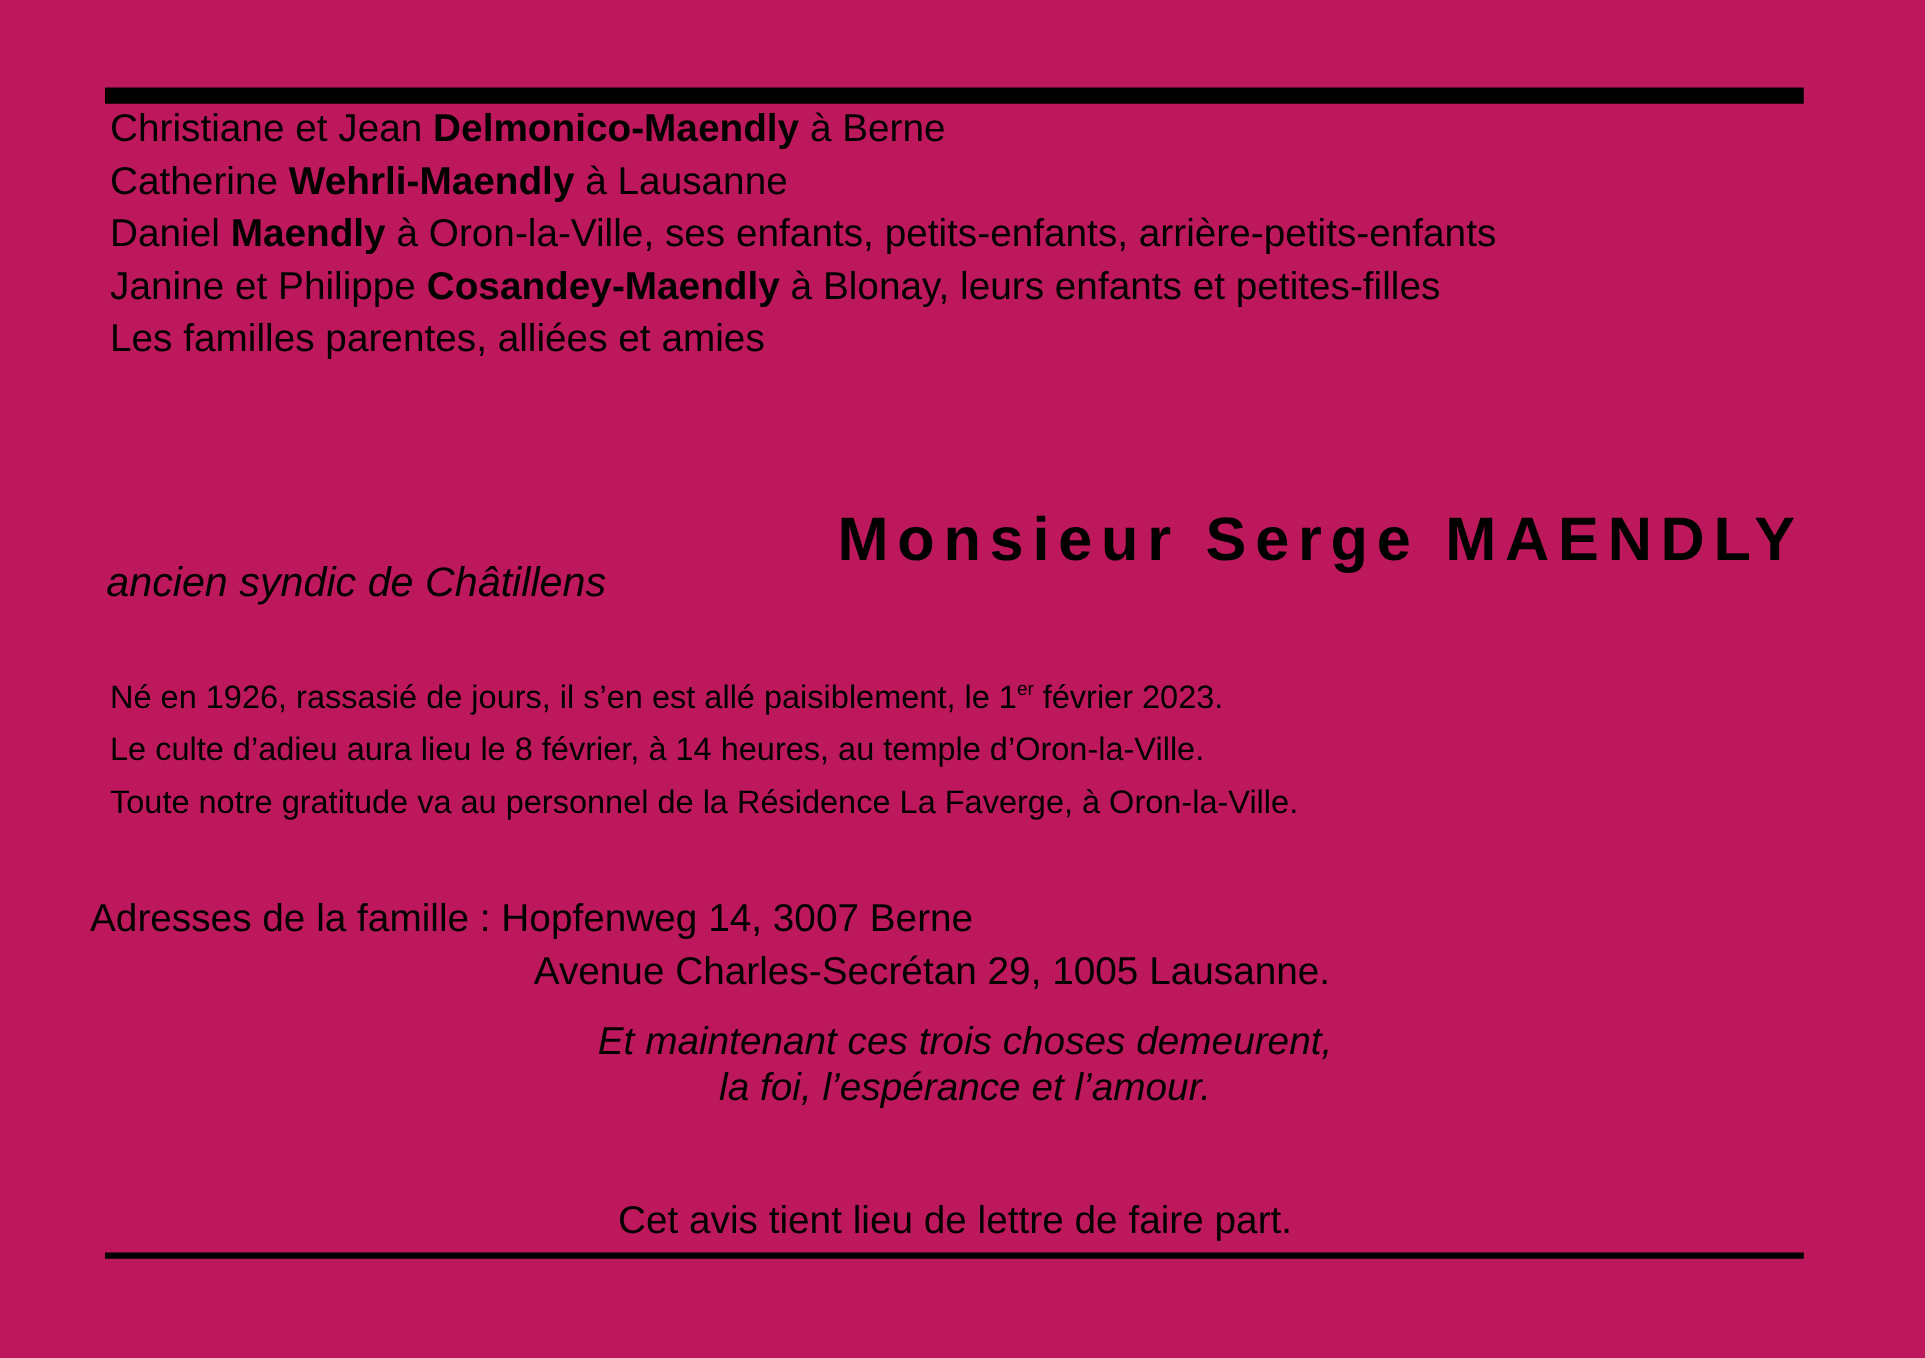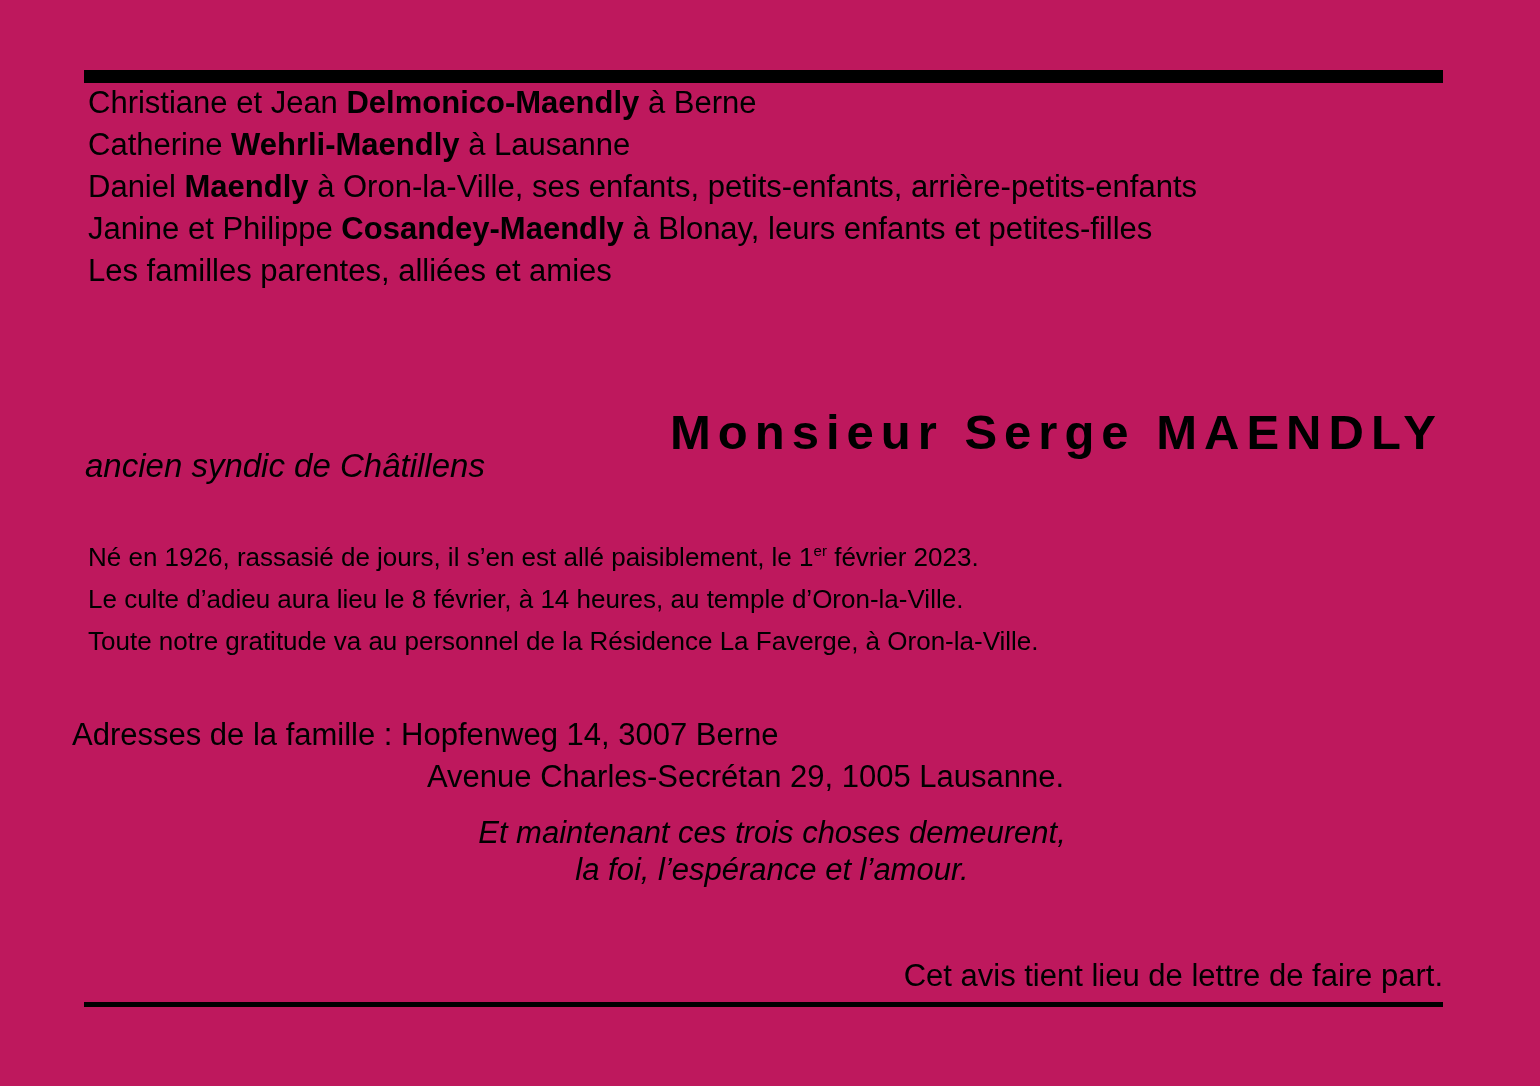--- a/index.html
+++ b/index.html
@@ -112,21 +112,21 @@
     white-space: nowrap;
   }
   .scripture-block .line.italic {
     font-style: italic;
   }
   .closing-line {
     position: absolute;
     left: 85px;
     top: 955px;
     width: 1358px;
-    text-align: right;
+    text-align: center;
     font-size: 31px;
     line-height: 42px;
     white-space: nowrap;
   }
 </style>
 </head>
 <body>
 
 <div class="page">
 

